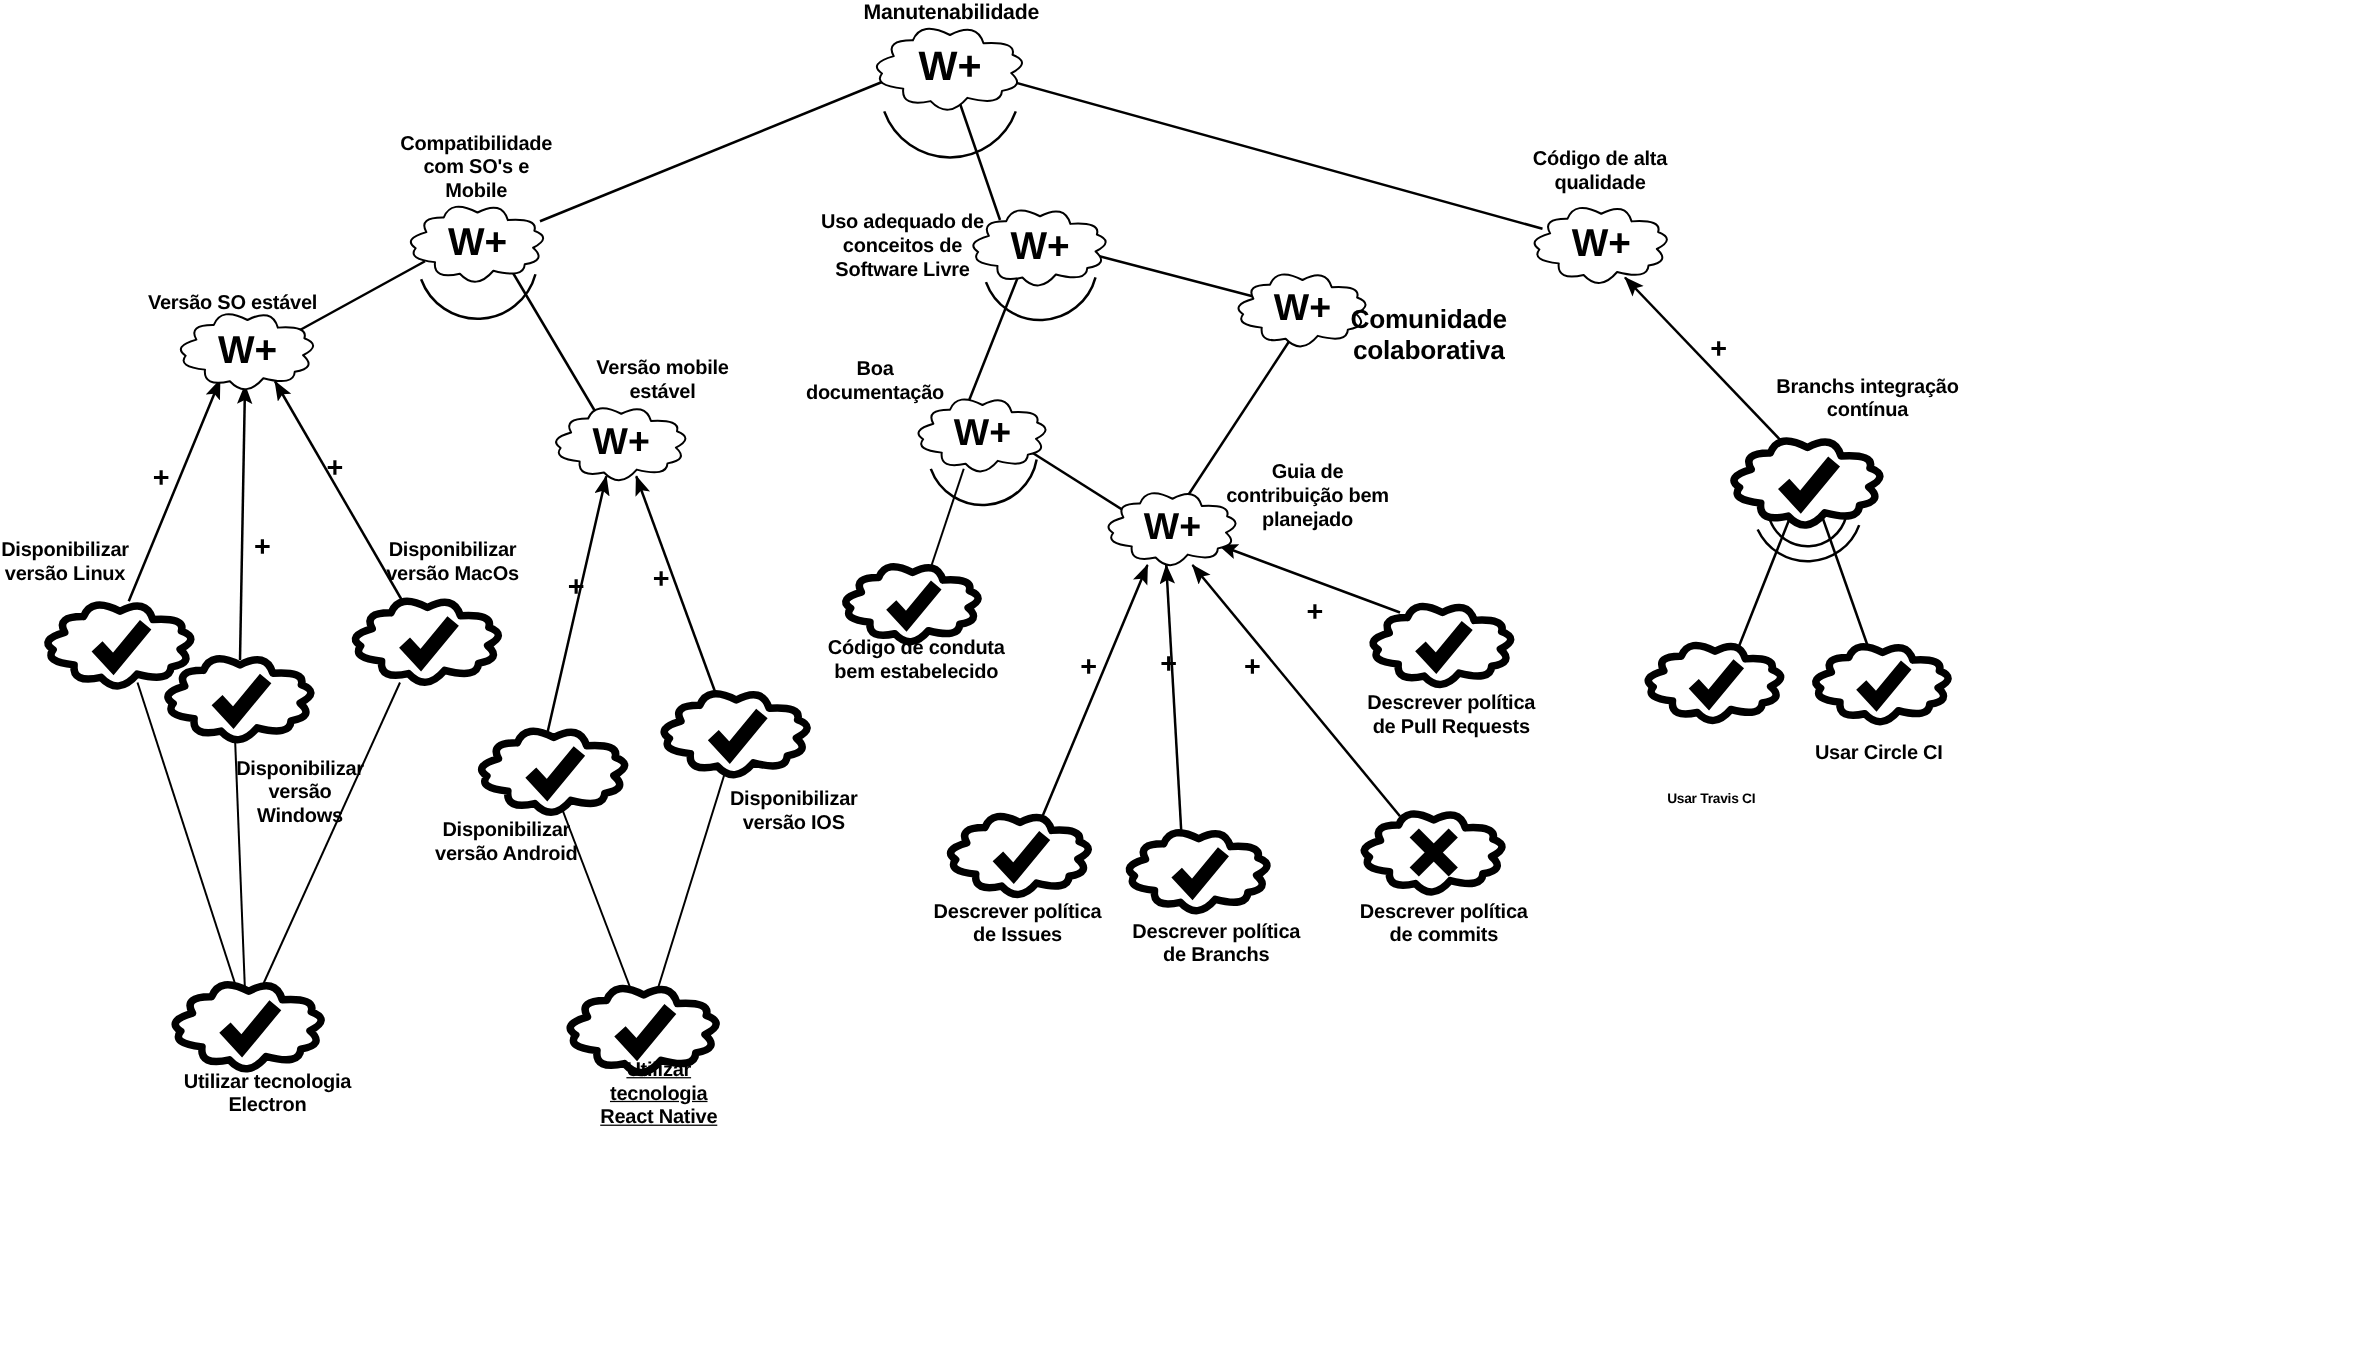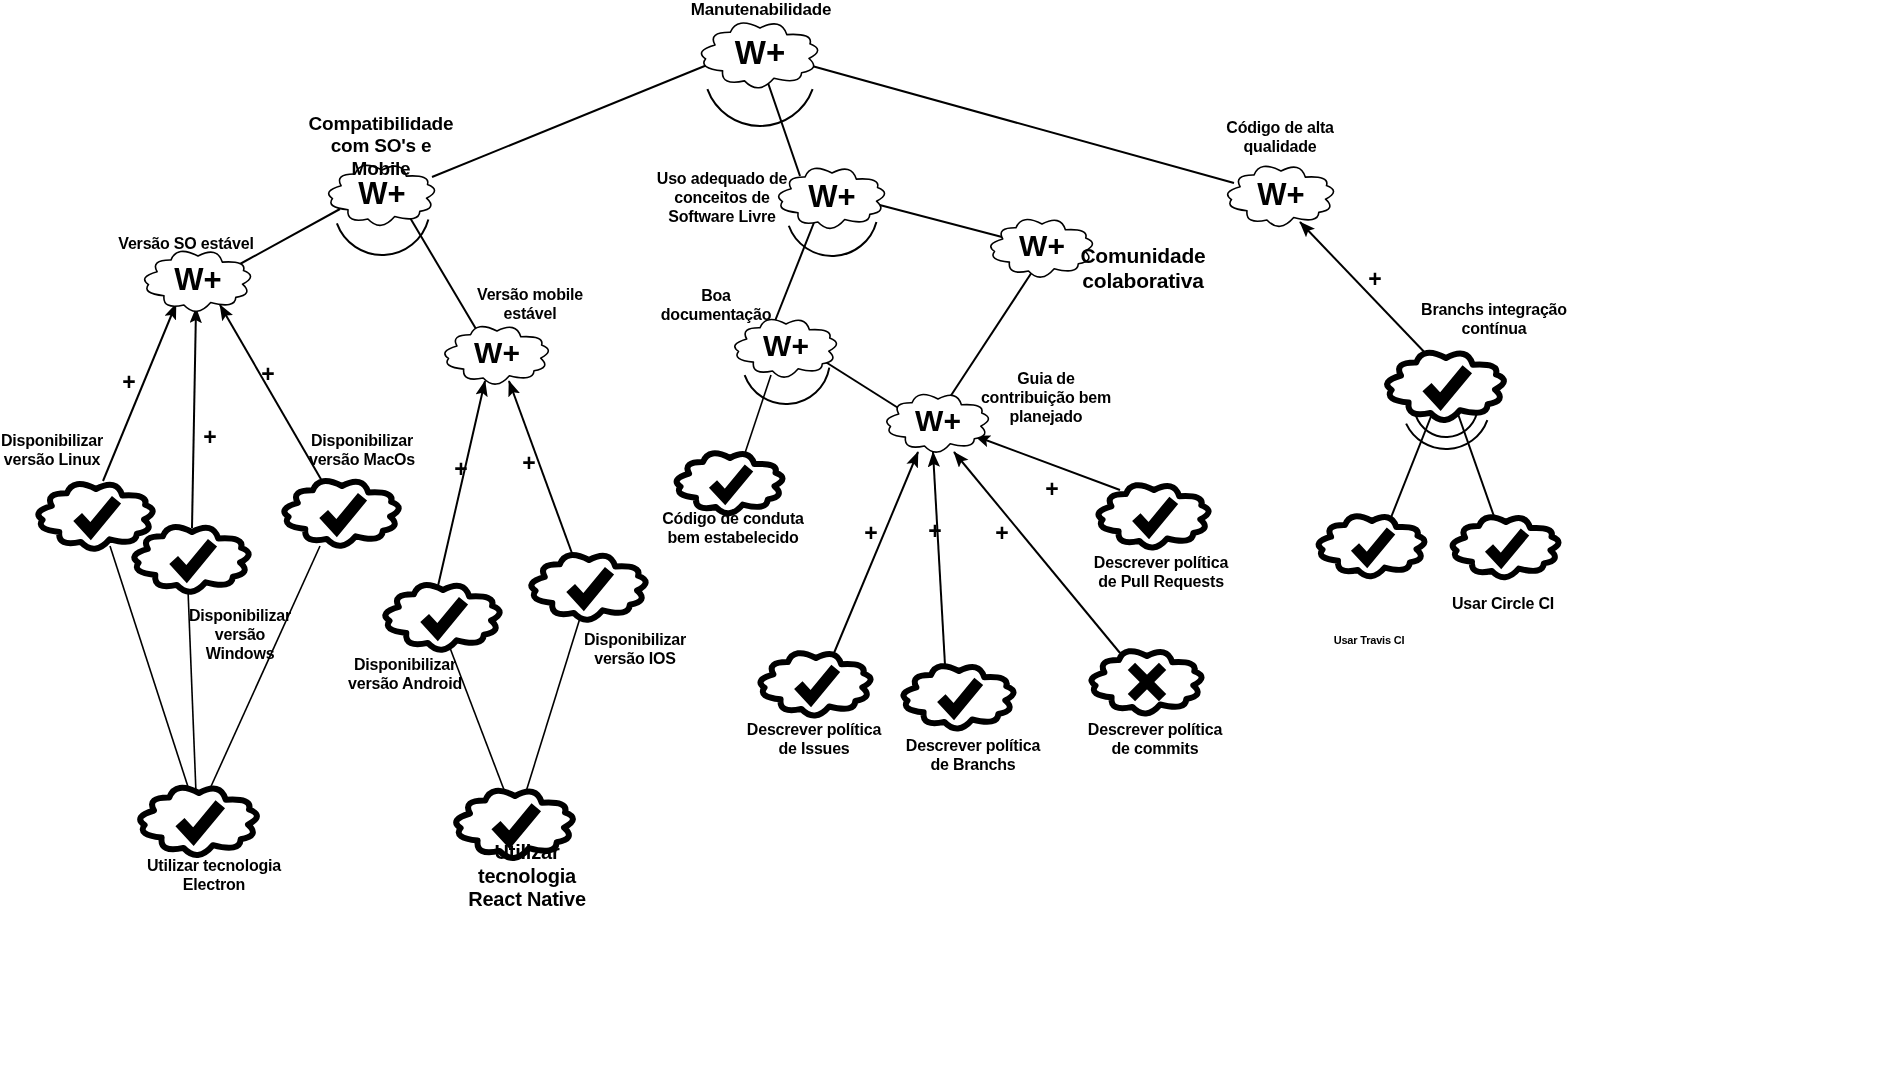--- a/index.html
+++ b/index.html
@@ -246,34 +246,34 @@
       </div>
       <div class="node" style="left: 515px; top: 824px;">
         <svg class="cloud-svg" width="130" height="76" viewBox="-10 -10 130 76">
           <path d="M55.0,0.0 Q76.4,-11.4 81.8,6.8 Q108.8,5.0 105.0,16.4 Q121.3,22.6 104.0,31.6 Q116.6,42.9 96.6,46.3 Q96.1,59.5 68.9,52.2 Q53.7,70.3 39.5,54.9 Q15.6,60.3 17.6,44.5 Q-7.3,41.9 0.6,32.0 Q-11.5,23.7 10.0,17.5 Q2.3,4.0 25.3,4.4 Q31.7,-12.3 55.0,0.0 Z" fill="#ffffff" stroke="#000000" stroke-width="6" stroke-linejoin="round"></path>
           <path d="M35.959999999999994,29.12 L49.4,43.68 L76.28,11.2" fill="none" stroke="#000000" stroke-width="12.32" stroke-linecap="butt" stroke-linejoin="miter"></path>
         </svg>
       </div>
     </div>
   <div id="label-layer">
       <div class="label" style="left: 761px; top: 10px; font-size: 17px; width: 250px;">Manutenabilidade</div>
-      <div class="label" style="left: 381px; top: 135px; font-size: 19px; width: 180px; margin-top: 12px;">Compatibilidade
+      <div class="label" style="left: 381px; top: 135px; font-size: 16px; width: 180px;">Compatibilidade
 com SO's e
 Mobile</div>
       <div class="label" style="left: 722px; top: 198px; font-size: 16px; width: 190px;">Uso adequado de
 conceitos de
 Software Livre</div>
       <div class="label" style="left: 1280px; top: 138px; font-size: 16px; width: 190px;">Código de alta
 qualidade</div>
       <div class="label" style="left: 186px; top: 244px; font-size: 16px; width: 230px;">Versão SO estável</div>
       <div class="label" style="left: 530px; top: 305px; font-size: 16px; width: 170px;">Versão mobile
 estável</div>
       <div class="label" style="left: 1143px; top: 269px; font-size: 21px; width: 150px;">Comunidade
 colaborativa</div>
-      <div class="label" style="left: 716px; top: 306px; font-size: 16px; width: 160px;">Boa
+      <div class="label" style="left: 700px; top: 306px; font-size: 16px; width: 160px;">Boa
 documentação</div>
       <div class="label" style="left: 1046px; top: 398px; font-size: 16px; width: 180px;">Guia de
 contribuição bem
 planejado</div>
       <div class="label" style="left: 1494px; top: 320px; font-size: 16px; width: 200px;">Branchs integração
 contínua</div>
       <div class="label" style="left: 52px; top: 451px; font-size: 16px; width: 190px;">Disponibilizar
 versão Linux</div>
       <div class="label" style="left: 240px; top: 635px; font-size: 16px; width: 150px;">Disponibilizar
 versão
@@ -291,21 +291,21 @@
       <div class="label" style="left: 973px; top: 756px; font-size: 16px; width: 220px;">Descrever política
 de Branchs</div>
       <div class="label" style="left: 1155px; top: 740px; font-size: 16px; width: 220px;">Descrever política
 de commits</div>
       <div class="label" style="left: 1161px; top: 573px; font-size: 16px; width: 220px;">Descrever política
 de Pull Requests</div>
       <div class="label" style="left: 1369px; top: 640px; font-size: 11px; width: 180px;">Usar Travis CI</div>
       <div class="label" style="left: 1503px; top: 604px; font-size: 16px; width: 180px;">Usar Circle CI</div>
       <div class="label" style="left: 214px; top: 876px; font-size: 16px; width: 230px;">Utilizar tecnologia
 Electron</div>
-      <div class="label" style="left: 527px; top: 876px; font-size: 20px; width: 180px;">Utilizar
+      <div class="label" style="left: 527px; top: 876px; font-size: 16px; width: 180px; text-decoration: underline;">Utilizar
 tecnologia
 React Native</div>
     </div>
   <div id="sign-layer">
       <div class="sign" style="left: 129px; top: 382px;">+</div>
       <div class="sign" style="left: 210px; top: 437px;">+</div>
       <div class="sign" style="left: 268px; top: 374px;">+</div>
       <div class="sign" style="left: 461px; top: 469px;">+</div>
       <div class="sign" style="left: 529px; top: 463px;">+</div>
       <div class="sign" style="left: 871px; top: 533px;">+</div>

